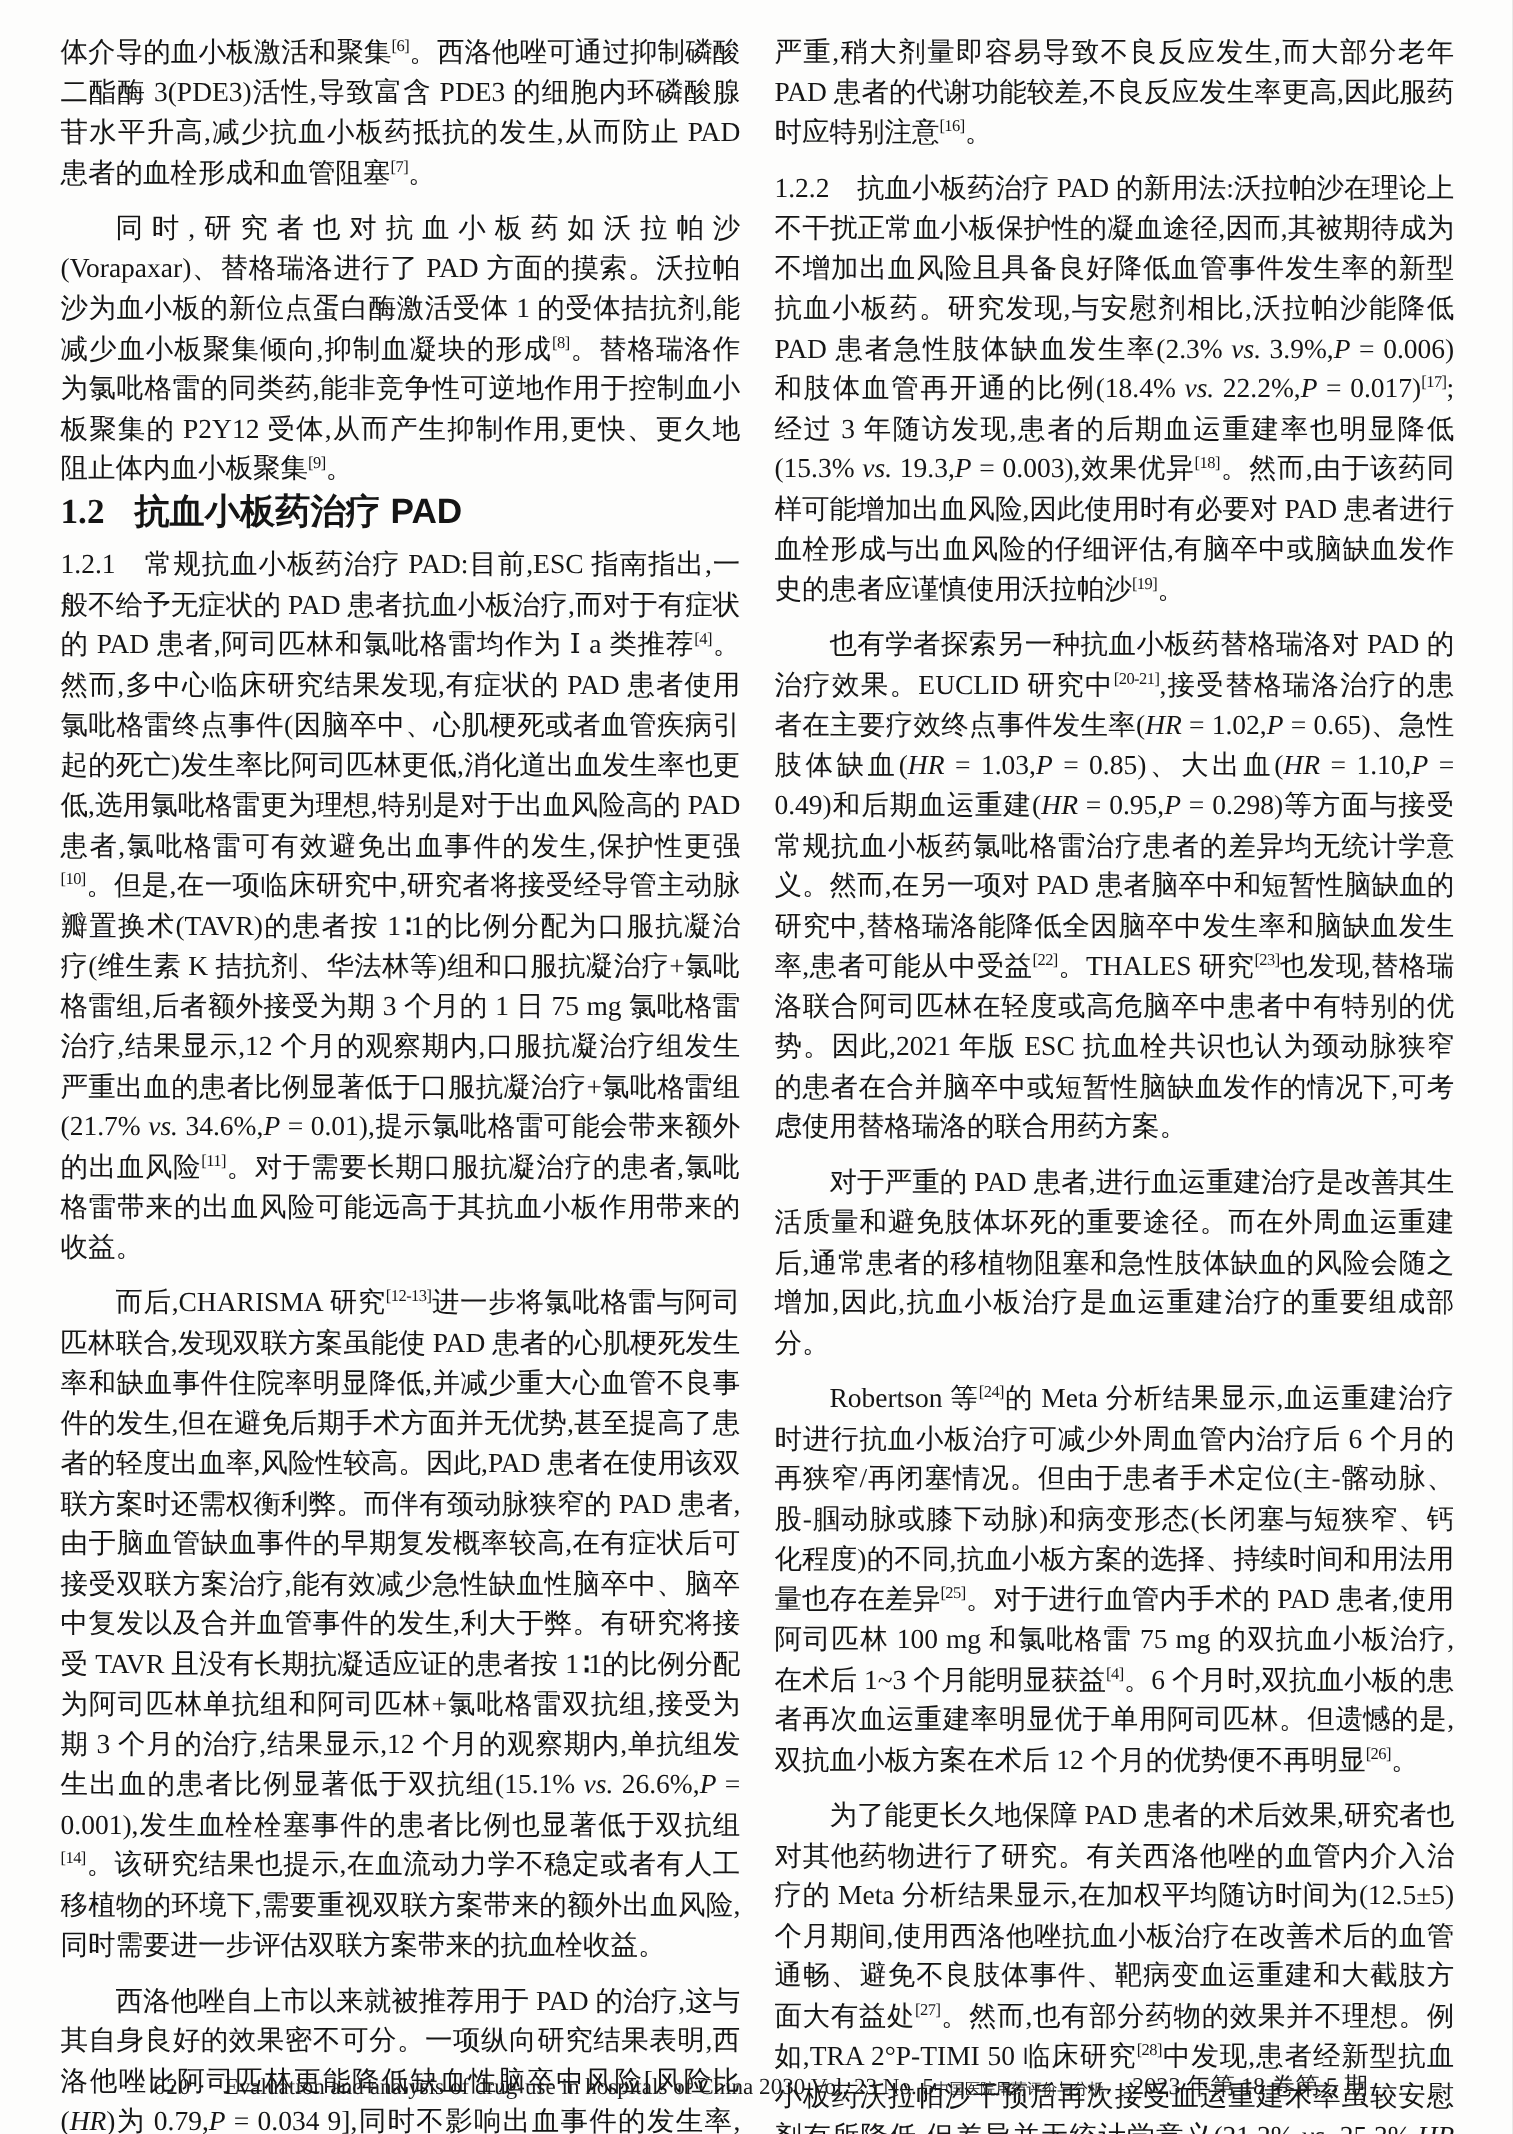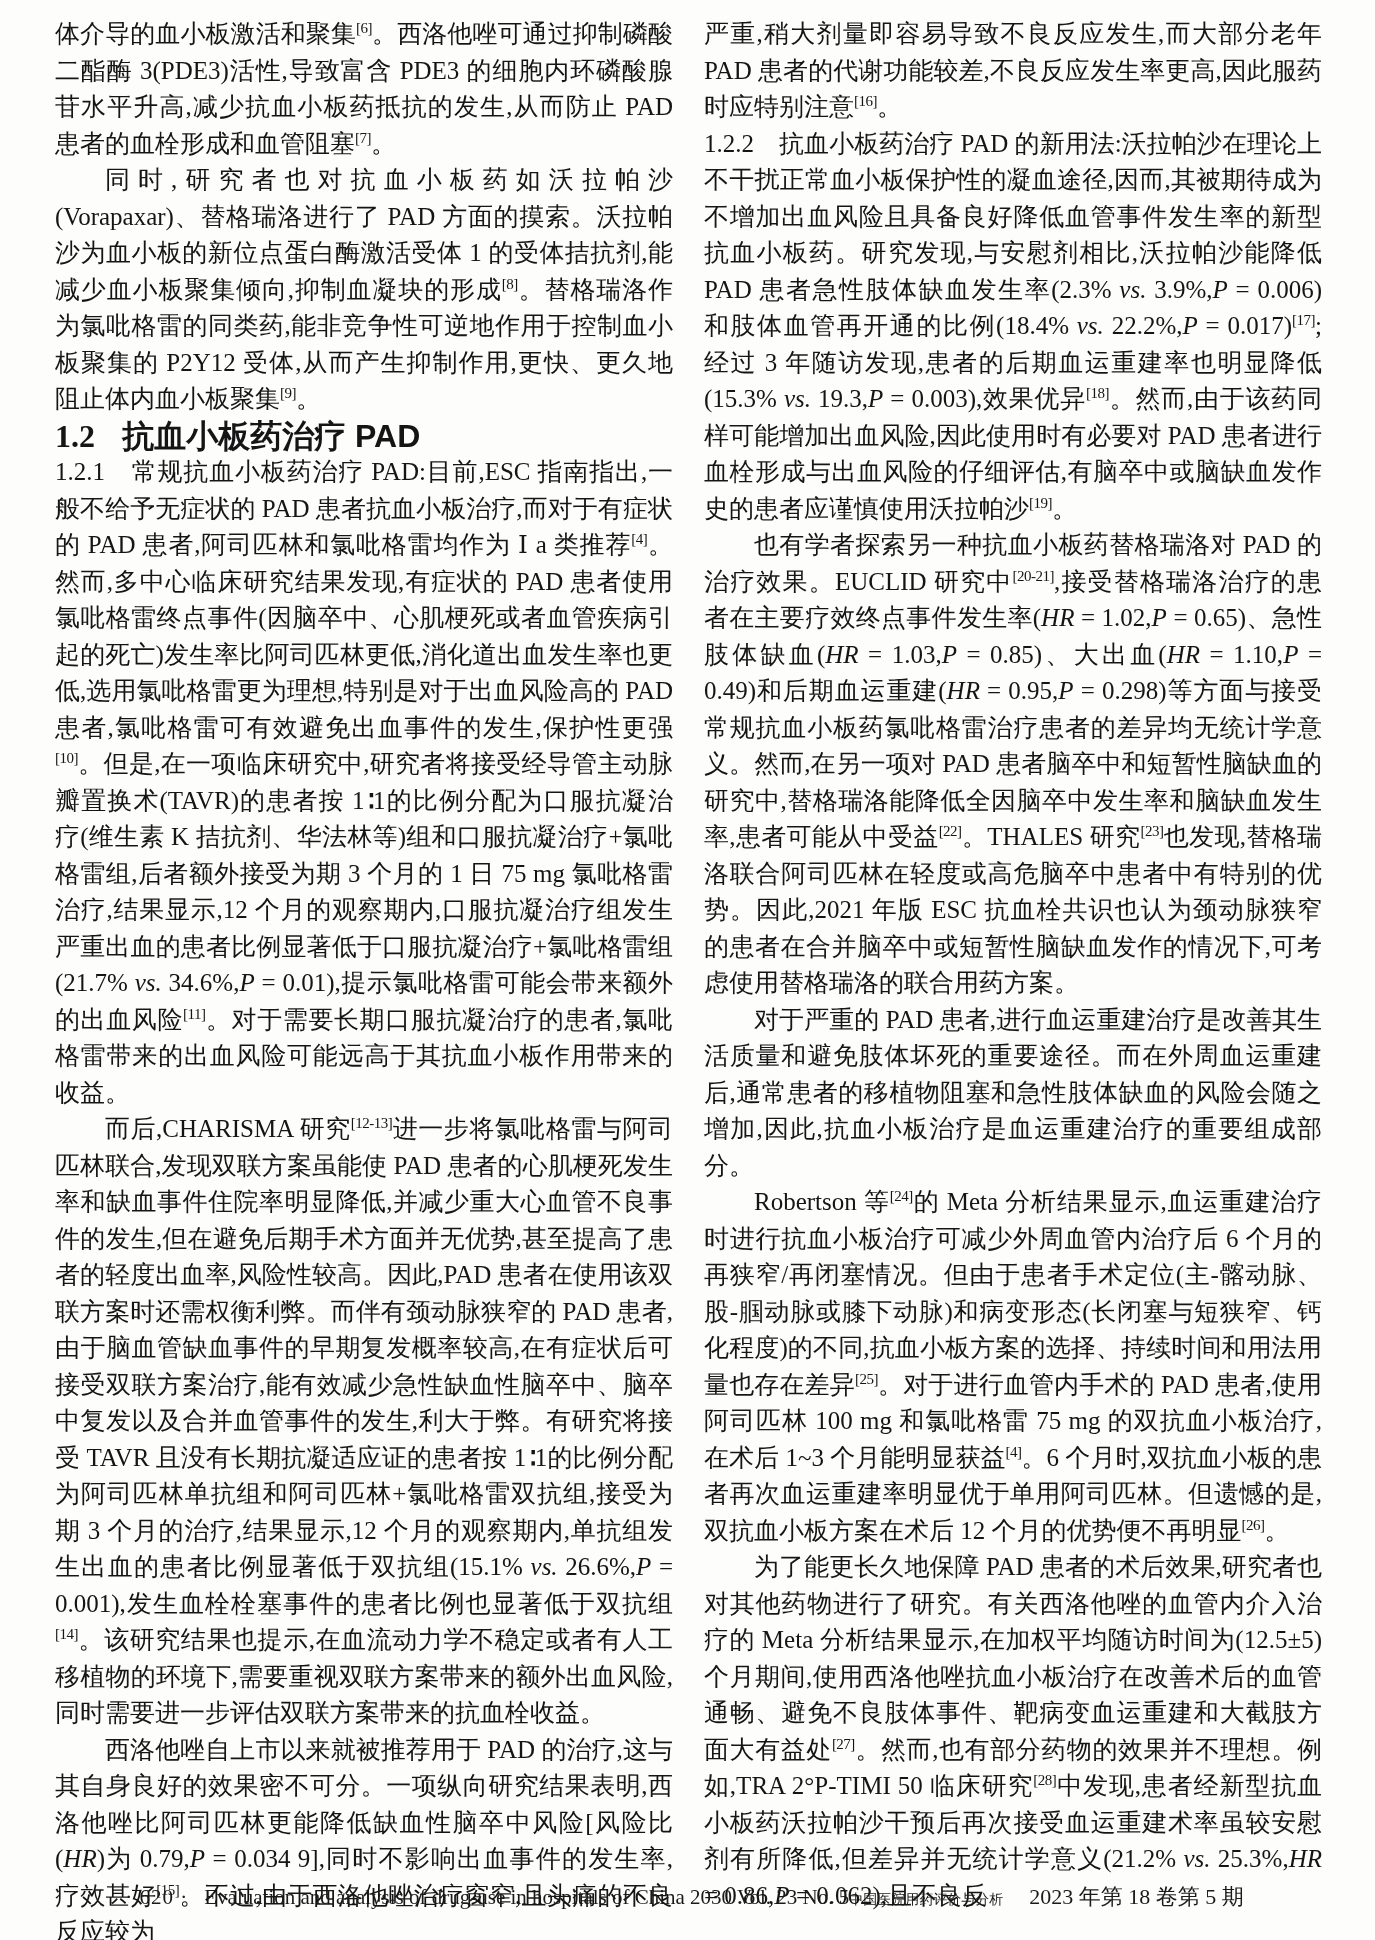--- a/index.html
+++ b/index.html
@@ -17,21 +17,21 @@
   .column {
     position: absolute;
     top: 16px;
     width: 618px;
     font-size: 25px;
     line-height: 36.5px;
     text-align: justify;
   }
   .col-left  { left: 55px;  }
   .col-right { left: 704px; }
-  .para { text-align: justify; }
+  .para { text-align: justify; margin-top: 14px; }
   .para.indent { text-indent: 2em; }
   sup.ref {
     font-size: 15px;
     line-height: 0;
     position: relative;
     top: -9px;
     vertical-align: baseline;
     letter-spacing: -0.5px;
   }
   i.stat { font-style: italic; font-family: "Liberation Serif", "DejaVu Serif", serif; }

